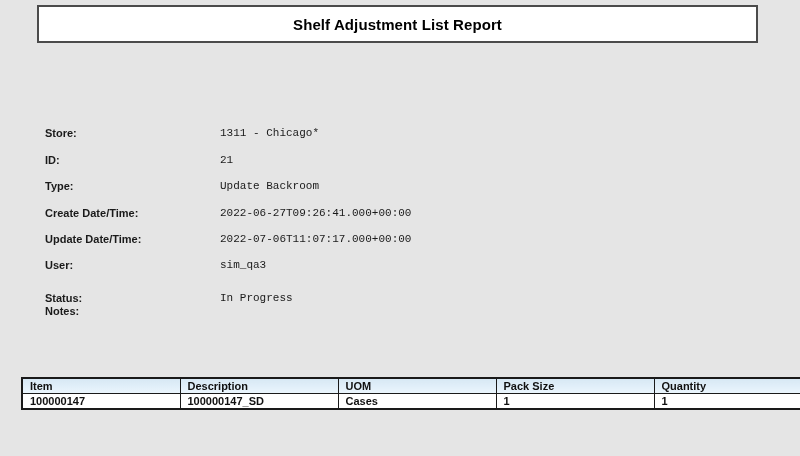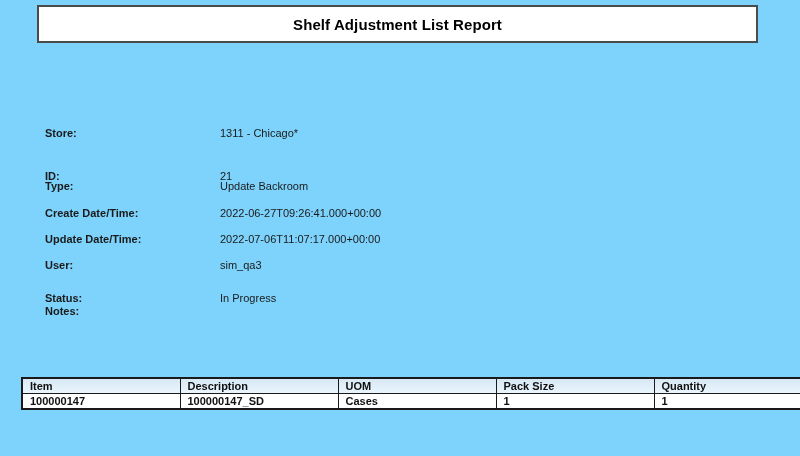--- a/index.html
+++ b/index.html
@@ -4,21 +4,21 @@
 <style>
   * { margin: 0; padding: 0; box-sizing: border-box; }
   html, body { background: #ffffff; }
   body {
     width: 800px; height: 456px;
     position: relative;
     font-family: "Liberation Sans", sans-serif;
     color: #111111;
     overflow: hidden;
   }
-  .page { position: absolute; inset: 0; background: #7dd3fc; }
+  .page { position: absolute; inset: 0; background: #e5e5e5; }
 
   
   .title-box {
     position: absolute;
     left: 37px; top: 5px;
     width: 721px; height: 38px;
     border: 2px solid #4b4b4b;
     display: flex; align-items: center; justify-content: center;
     background: #ffffff;
   }
@@ -30,20 +30,21 @@
   
   .info-row { position: absolute; left: 0; width: 100%; height: 14px; padding-left: 20px; }
   .info-label {
     position: absolute; left: 45px; top: 0;
     font-size: 11px; font-weight: bold; line-height: 13px; color: #1a1a1a;
   }
   .info-value {
     position: absolute; left: 220px; top: 0;
     font-size: 11px; font-weight: normal; line-height: 13px; color: #1a1a1a;
     white-space: pre-wrap;
+    font-family: Liberation Mono, monospace;
   }
 
   
   .items-table {
     position: absolute;
     left: 21px; top: 377px;
     width: 792px;
     border-collapse: collapse;
     table-layout: fixed;
     font-size: 11px;
@@ -72,21 +73,21 @@
 
   <div class="title-box">
     <span class="title-text">Shelf Adjustment List Report</span>
   </div>
 
   <div>
     <div class="info-row" style="top:127px">
       <span class="info-label">Store:</span>
       <span class="info-value">1311 - Chicago*</span>
     </div>
-    <div class="info-row" style="top:170px">
+    <div class="info-row" style="top:154px">
       <span class="info-label">ID:</span>
       <span class="info-value">21</span>
     </div>
     <div class="info-row" style="top:180px">
       <span class="info-label">Type:</span>
       <span class="info-value">Update Backroom</span>
     </div>
     <div class="info-row" style="top:207px">
       <span class="info-label">Create Date/Time:</span>
       <span class="info-value">2022-06-27T09:26:41.000+00:00</span>

